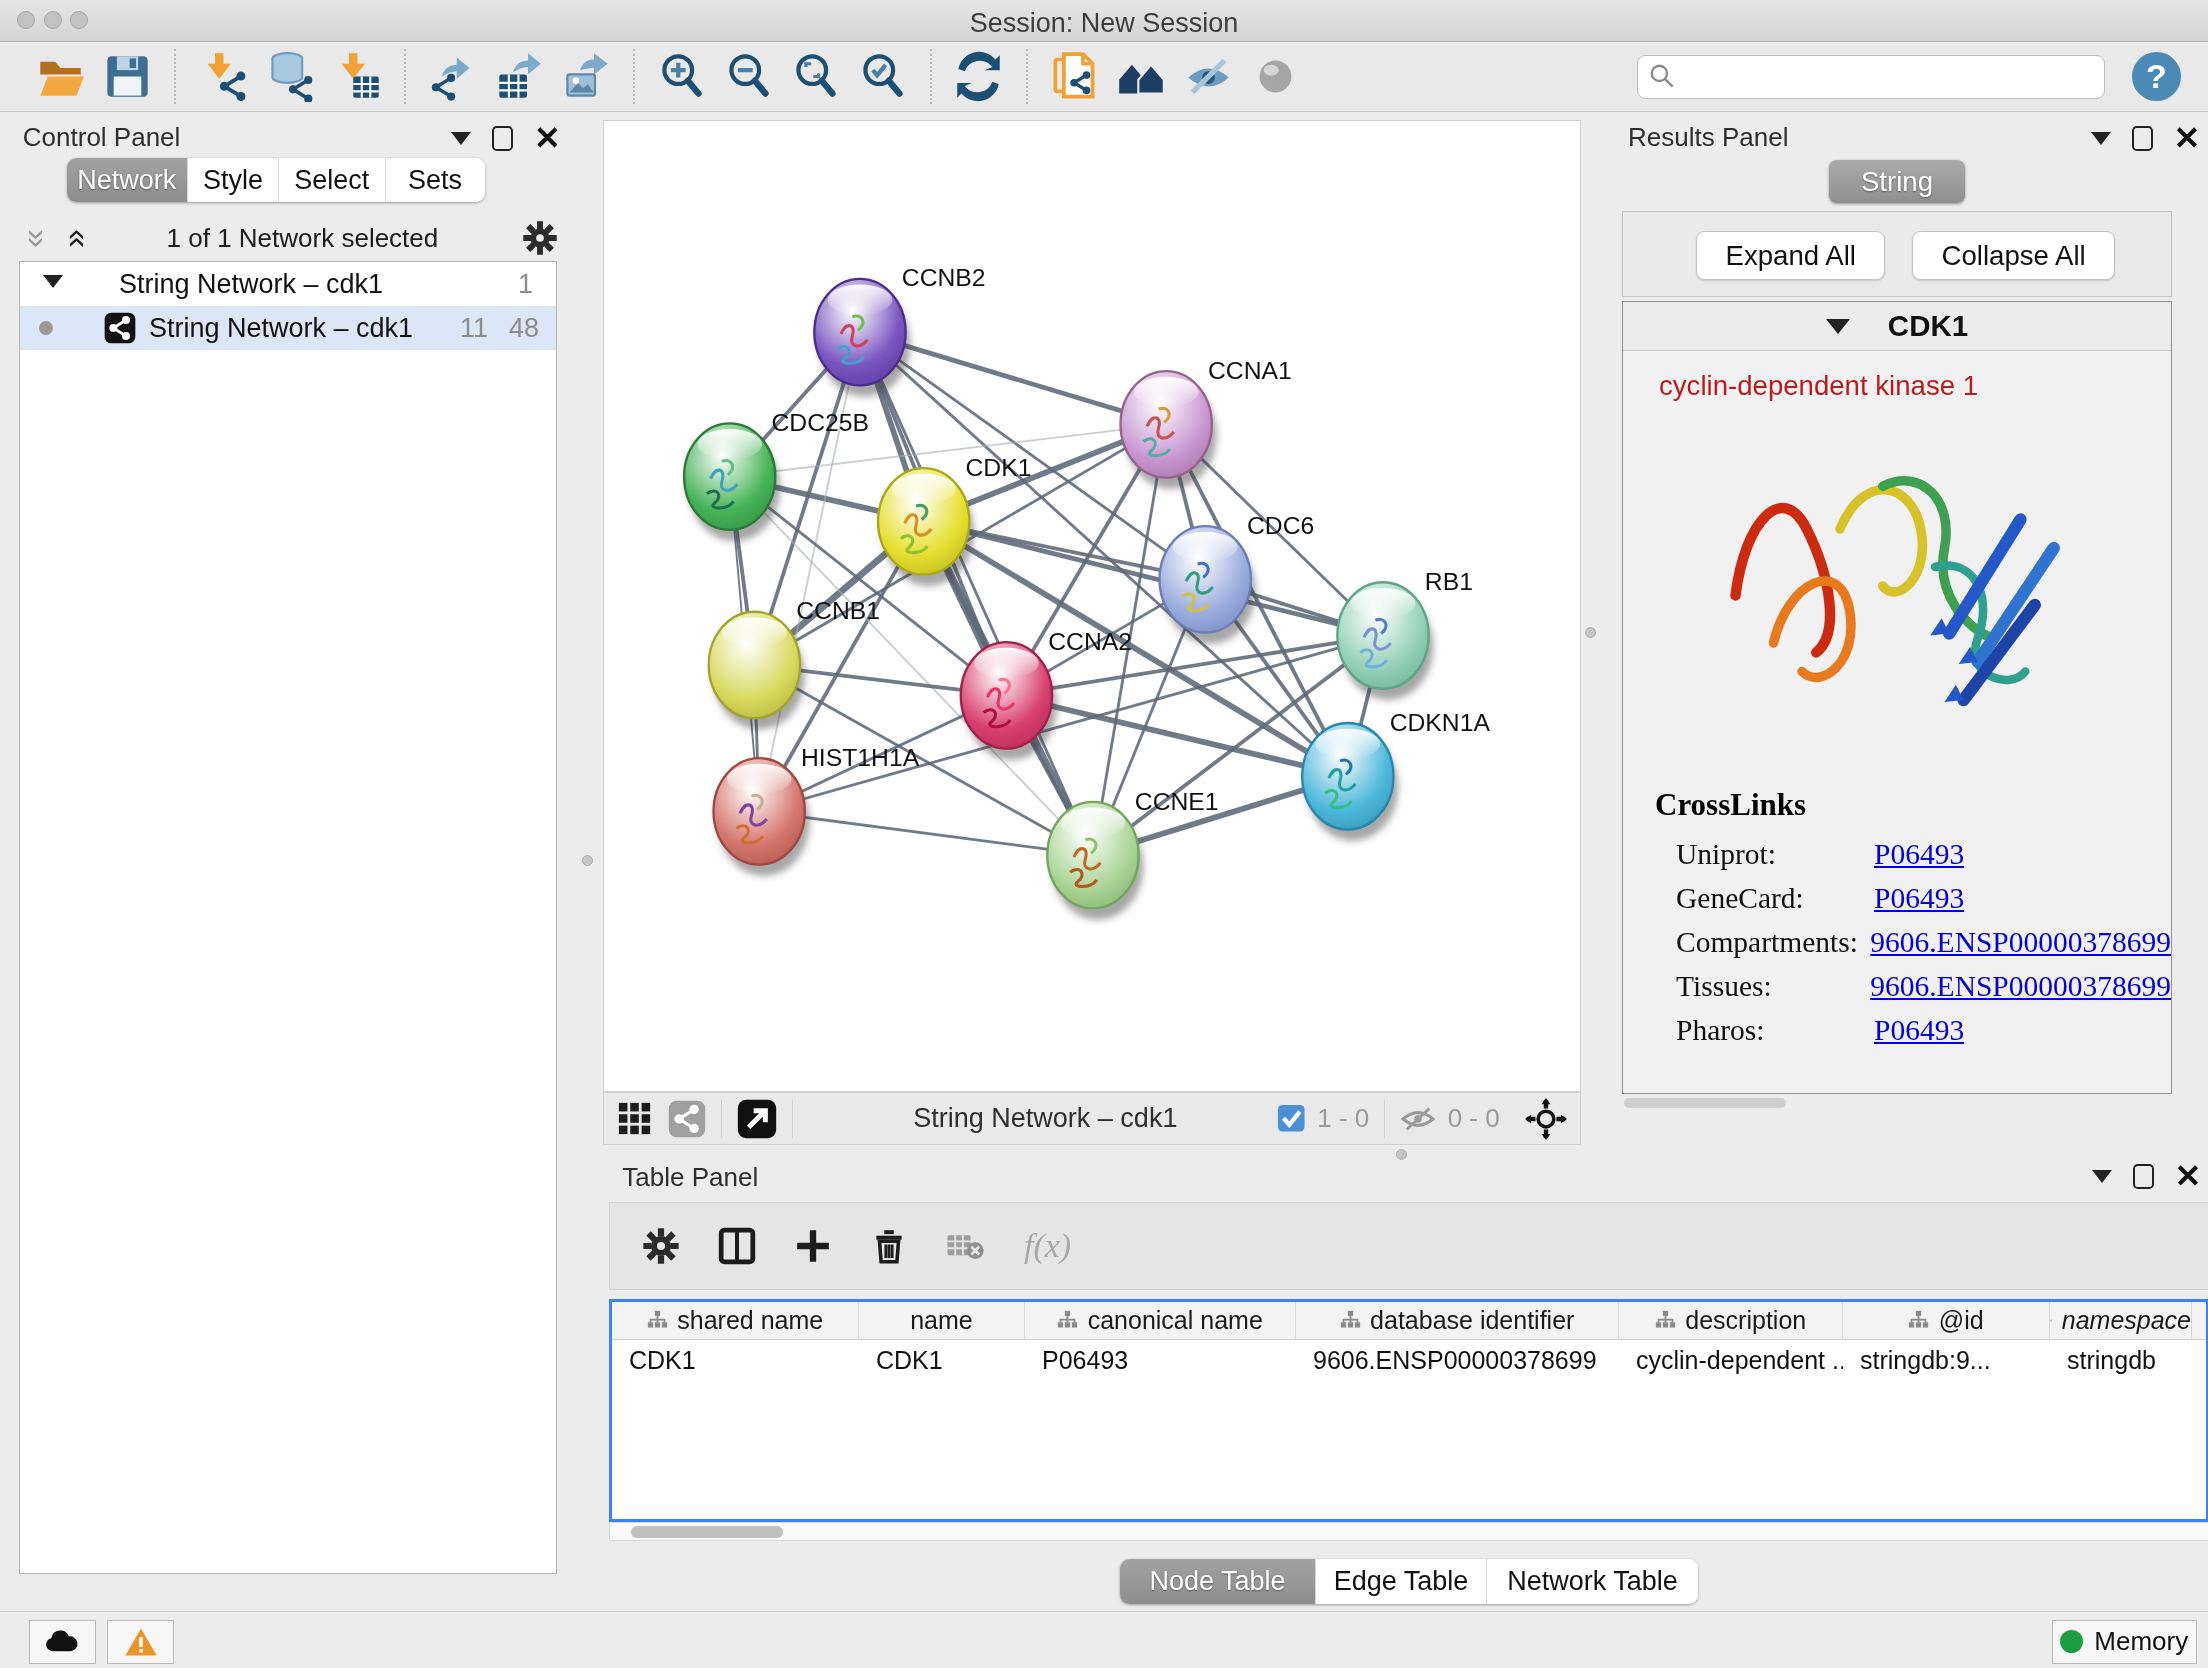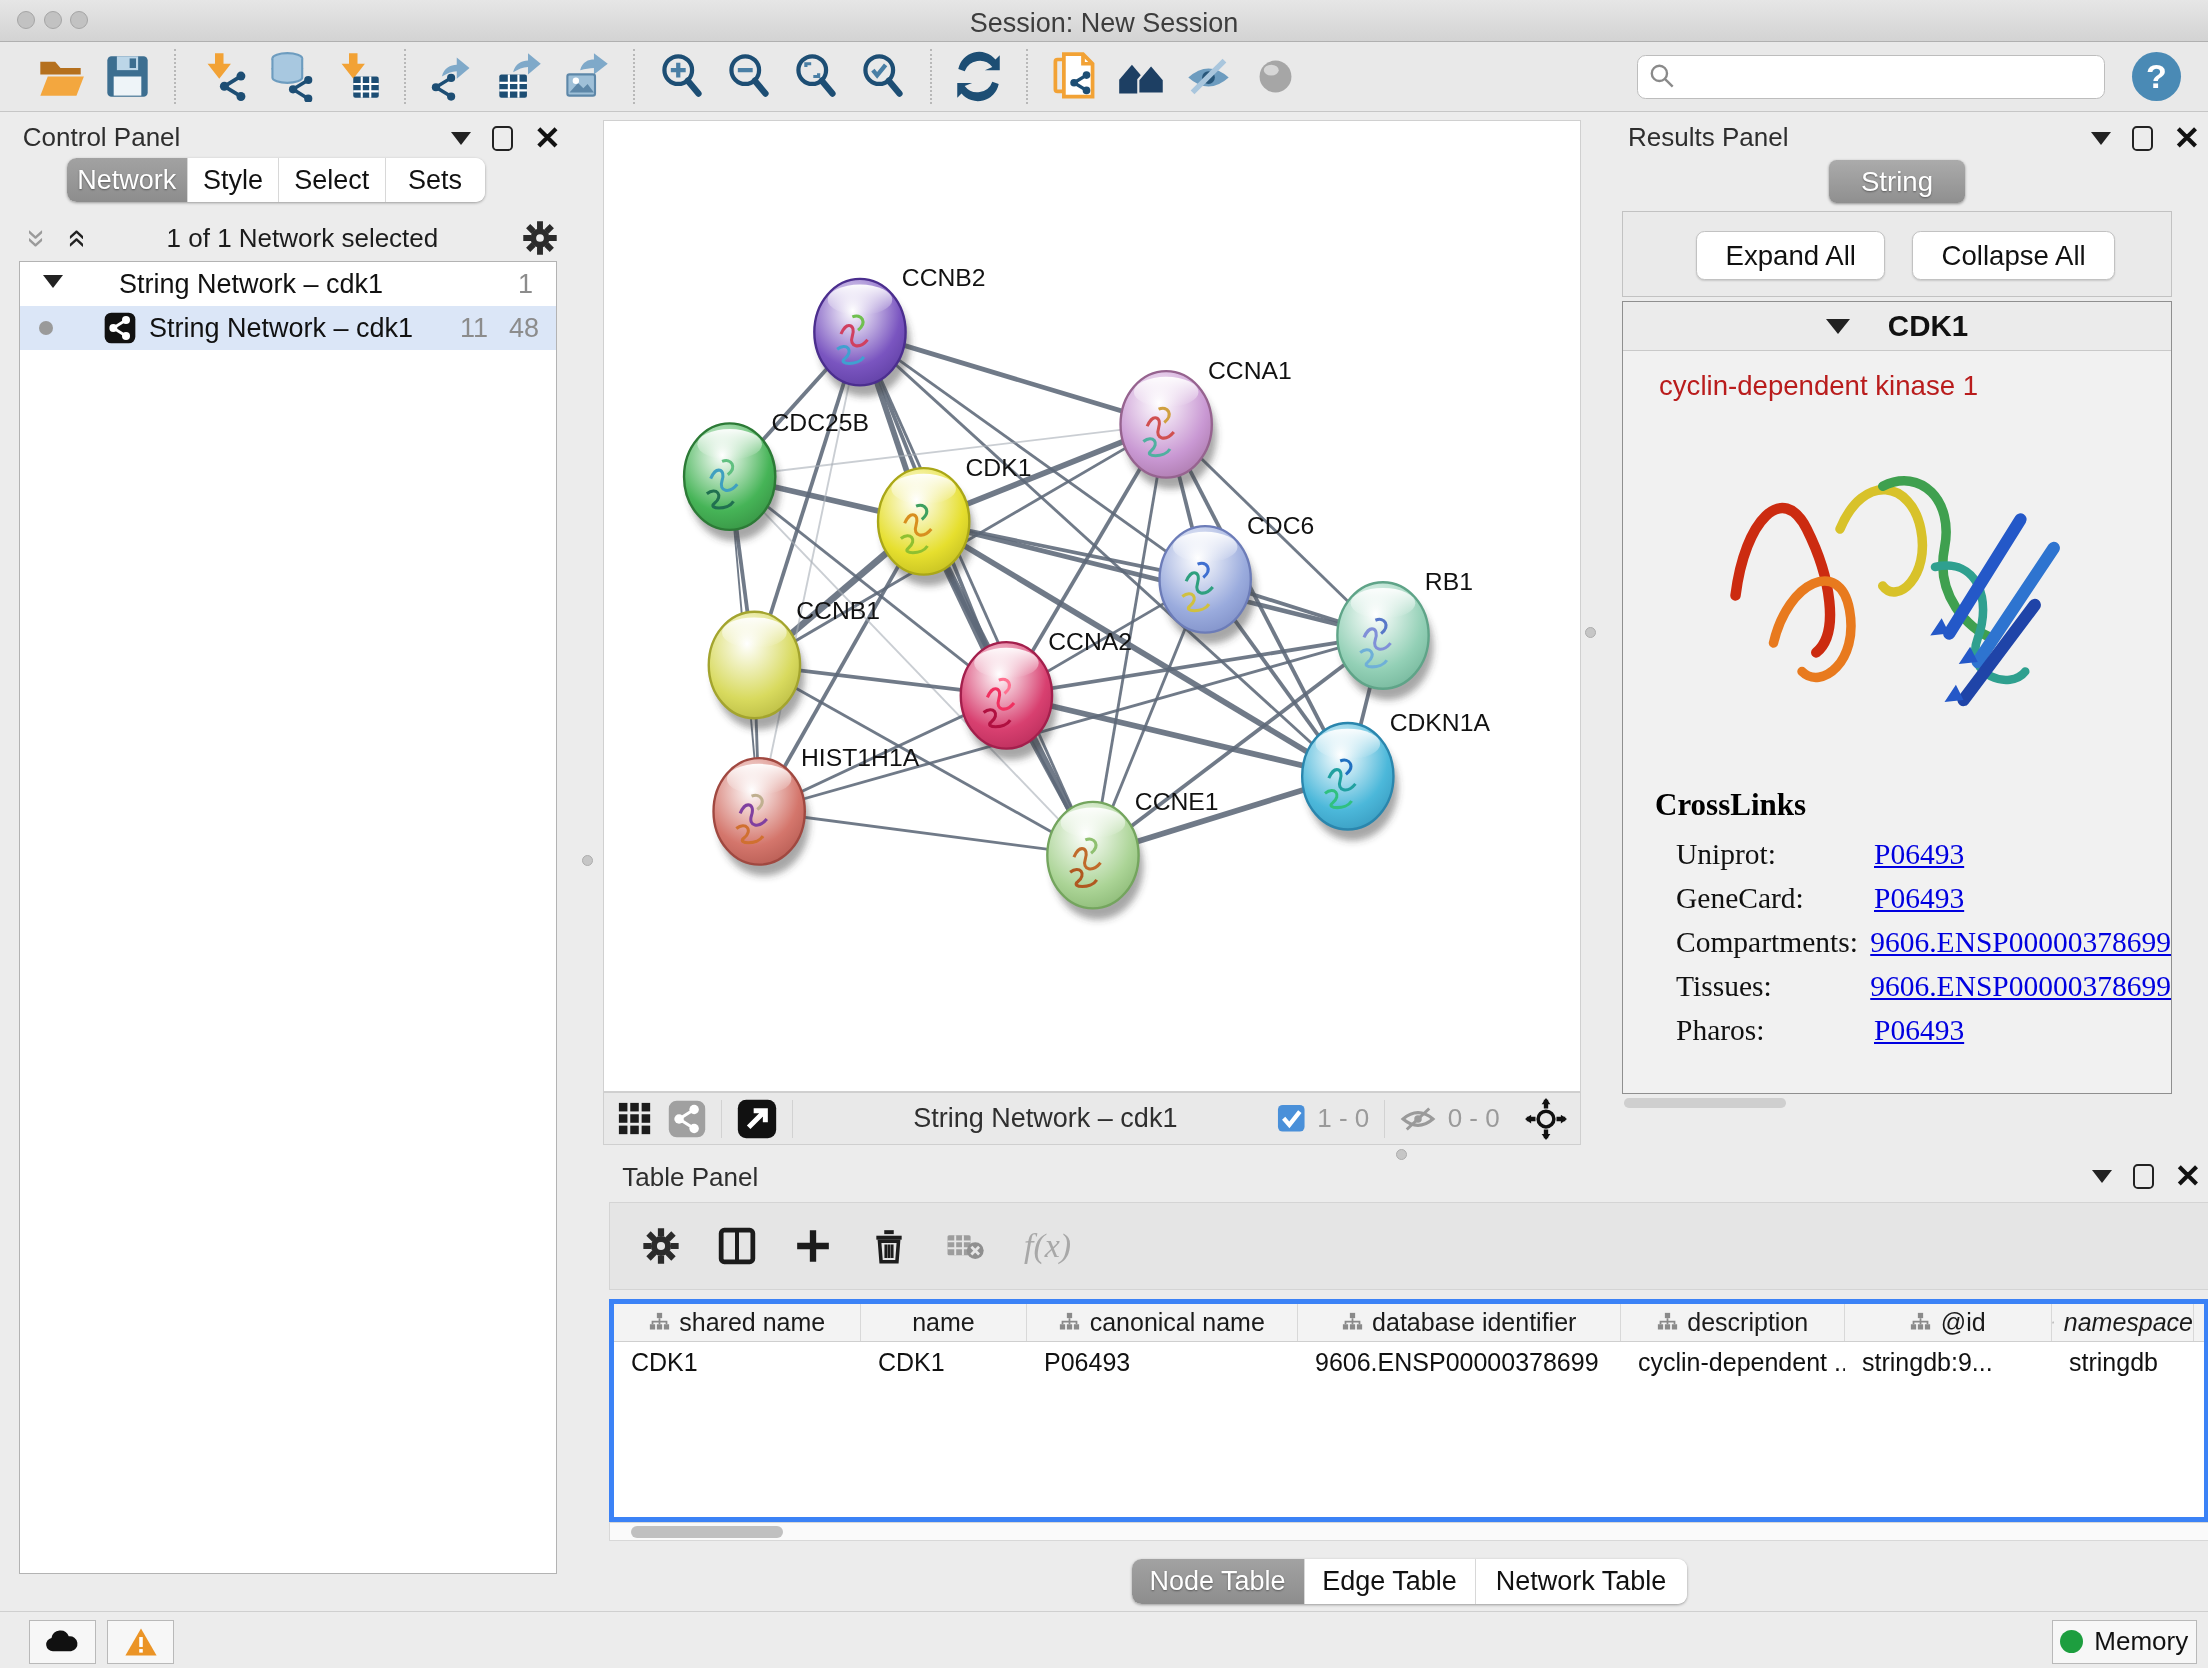--- a/index.html
+++ b/index.html
@@ -69,21 +69,21 @@
   .rdesc { font-size:27.6px; color:#b91c1c; padding:19px 0 0 36px; }
   .xl { font-family:"Liberation Serif", serif; padding-left:32px; }
   .xl h3 { font-size:31px; margin:27px 0 9.5px 0; color:#000; }
   .xlrow { display:flex; font-size:29.5px; height:44px; align-items:center; }
   .xlrow .lab { width:219px; color:#111; padding-left:21px; }
   .xlrow a { color:#0000e0; text-decoration:underline; }
 
   
   .tpanel { left:609px; top:1162px; width:1600px; height:443px; }
   .ttoolbar { background:#e5e5e5; border:1px solid #d4d4d4; height:88px; display:flex; align-items:center; padding-left:32px; gap:38px; }
-  .ttable { background:#fff; border:5px solid #3b82f6; }
+  .ttable { background:#fff; border:3px solid #3b82f6; }
   .thead { display:flex; background:#f3f3f3; border-bottom:1.9px solid #cfcfcf; height:38px; }
   .th { display:flex; align-items:center; justify-content:center; gap:9.5px; font-size:25px; color:#1a1a1a;
     border-right:1px solid #d8d8d8; overflow:hidden; white-space:nowrap; }
   .trdata { display:flex; height:40px; }
   .td { font-size:25px; color:#111; padding-left:17px; display:flex; align-items:center; overflow:hidden; white-space:nowrap; }
   .hscroll { background:#fafafa; border:1px solid #d8d8d8; height:19px; position:relative; }
   .hthumb { position:absolute; left:21px; top:2.9px; width:152px; height:12.4px; background:#c0c0c0; border-radius:6.7px; }
   .btabs { display:flex; justify-content:center; margin-top:13.3px; }
   .fx { font-family:"Liberation Serif", serif; font-style:italic; font-size:34px; color:#a8a8a8; }
 
@@ -773,21 +773,21 @@
         <div class="td" style="width: 207px;">stringdb:9...</div>
         <div class="td" style="width: 142px;">stringdb</div>
       </div>
   </div>
   <div class="abs hscroll" style="left:0; top:360px; width:1600px;">
       <div class="hthumb"></div>
     </div>
   <div class="abs" style="left:0; top:384px; width:1600px;">
     <div class="btabs">
       <div class="seg" style="border-radius:9.5px;">
-        <div class="segb sel" style="width:173px">Node Table</div>
+        <div class="segb sel" style="width:196px">Node Table</div>
         <div class="segb" style="width:171px">Edge Table</div>
         <div class="segb" style="width:211px">Network Table</div>
       </div>
     </div>
   </div>
 </div>
 
 <div class="abs statusbar">
   <div class="sbtn" style="left:28.5px; width:67px;">
     <svg width="36" height="27" viewBox="0 0 48 34">

